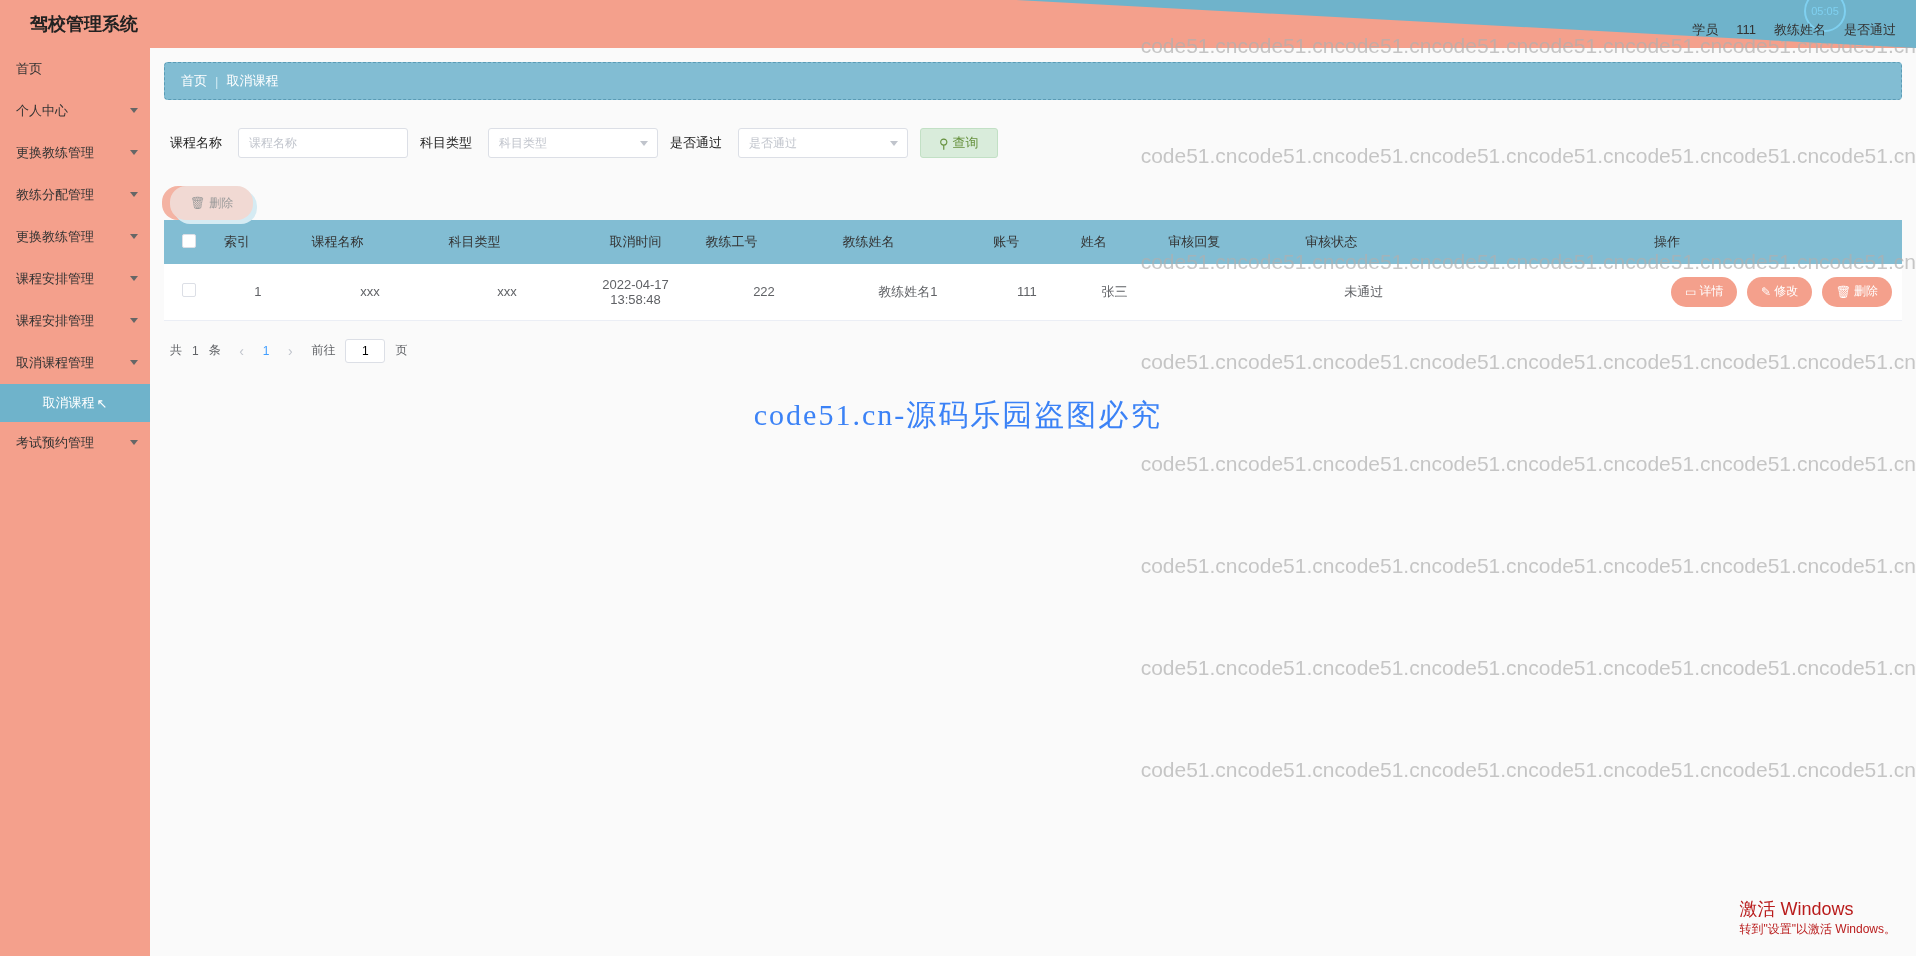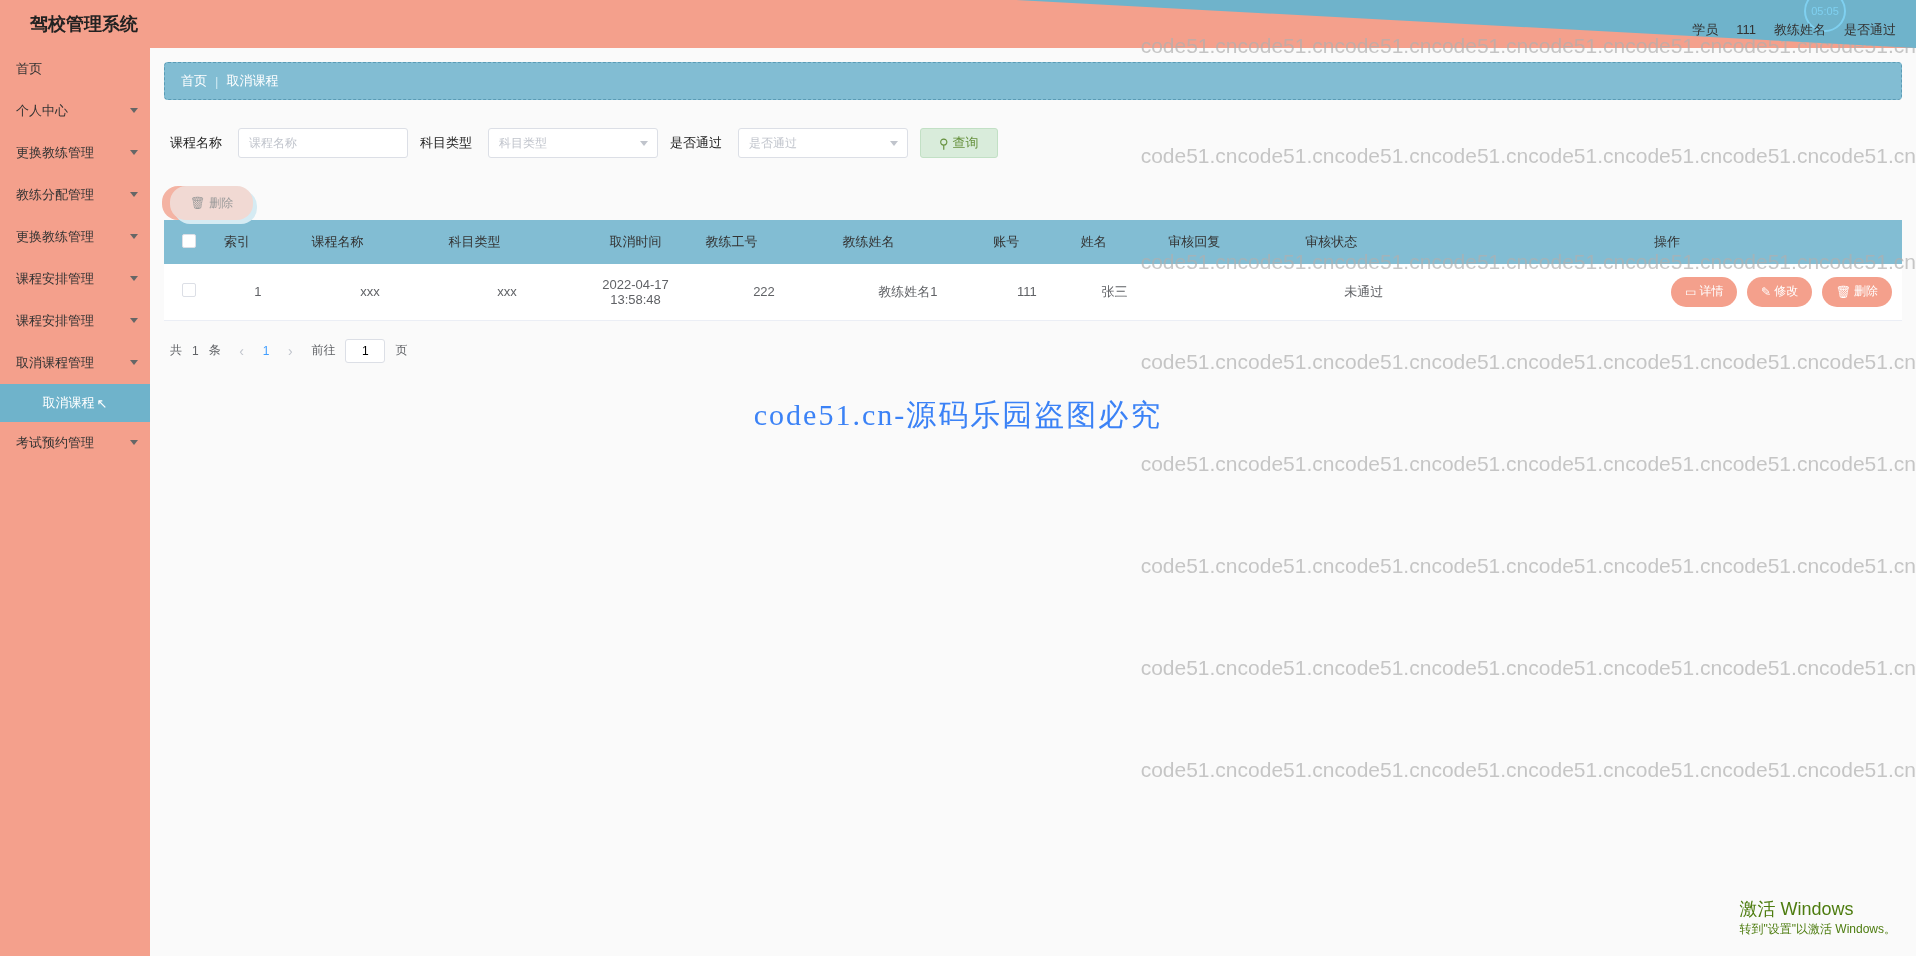--- a/index.html
+++ b/index.html
@@ -60,21 +60,21 @@
 .pagination { display: flex; align-items: center; gap: 10px; margin-top: 18px; font-size: 12px; color: #606266; padding: 0 6px; }
 .pg-arrow { width: 22px; height: 22px; display: inline-flex; align-items: center; justify-content: center; cursor: pointer; color: #c0c4cc; font-size: 14px; }
 .pg-num { color: #409eff; }
 .pg-input { width: 40px; height: 24px; border: 1px solid #dcdfe6; border-radius: 3px; text-align: center; font-size: 12px; }
 
 
 .watermark-band { position: absolute; left: 0; right: 0; display: flex; justify-content: flex-end; pointer-events: none; color: #b0b0b0; opacity: 0.7; font-size: 21px; font-family: Arial; }
 .watermark-center { position: absolute; left: 50%; top: 395px; transform: translateX(-50%); color: #3b82f6; font-size: 30px; font-family: "SimSun", serif; letter-spacing: 2px; pointer-events: none; }
 
 
-.win-activate { position: absolute; right: 20px; bottom: 18px; color: #4d7c0f; text-align: left; pointer-events: none; }
+.win-activate { position: absolute; right: 20px; bottom: 18px; color: #b91c1c; text-align: left; pointer-events: none; }
 .win-activate .t1 { font-size: 18px; }
 .win-activate .t2 { font-size: 12px; }
 </style>
 </head>
 <body>
 
 <div class="header">
   <div class="header-triangle"></div>
   <div class="header-title">驾校管理系统</div>
   <div class="header-circle">05:05</div>

